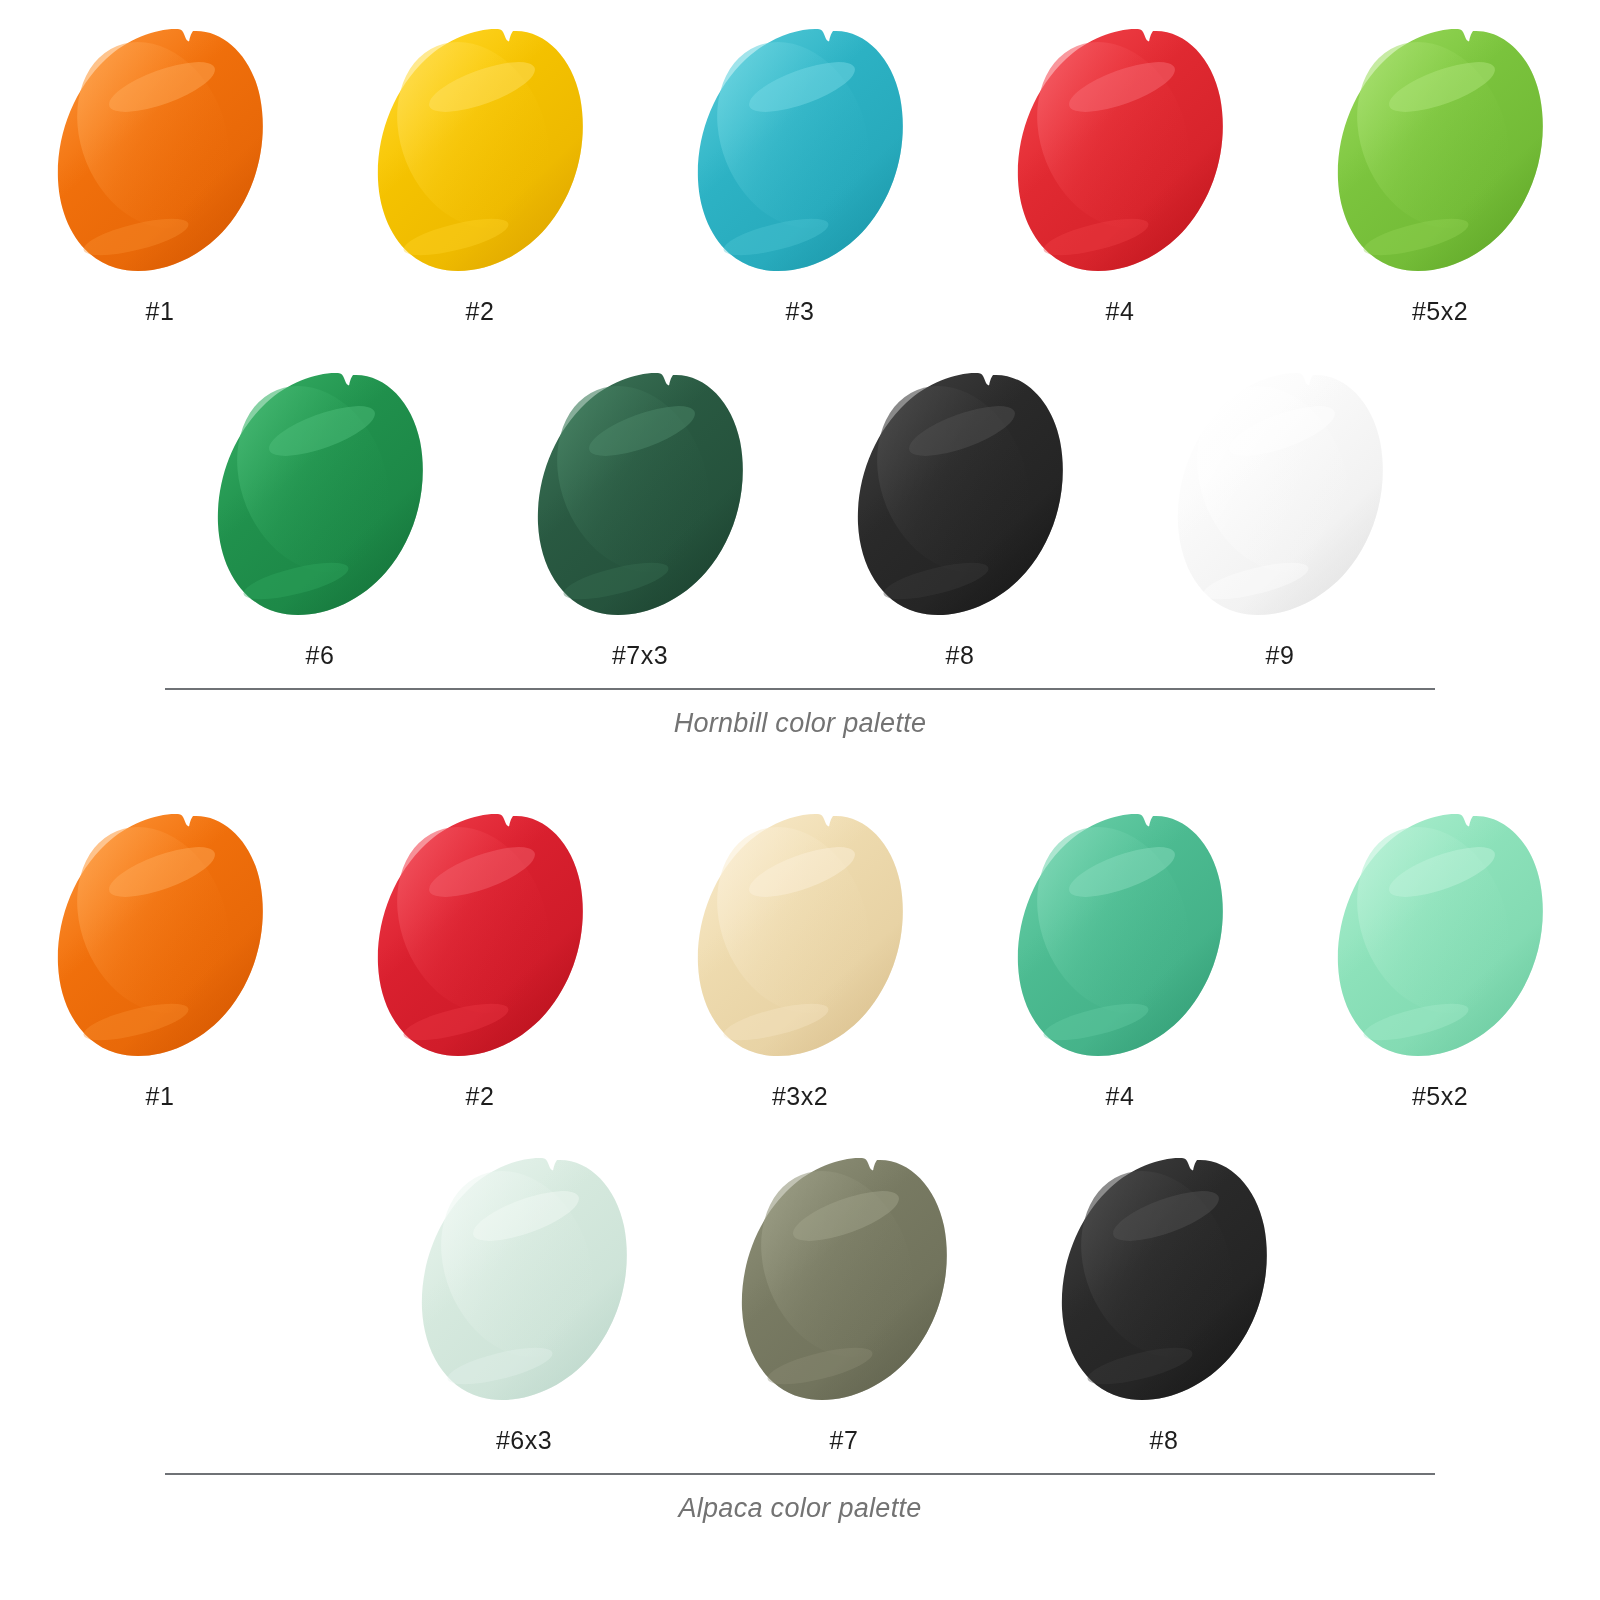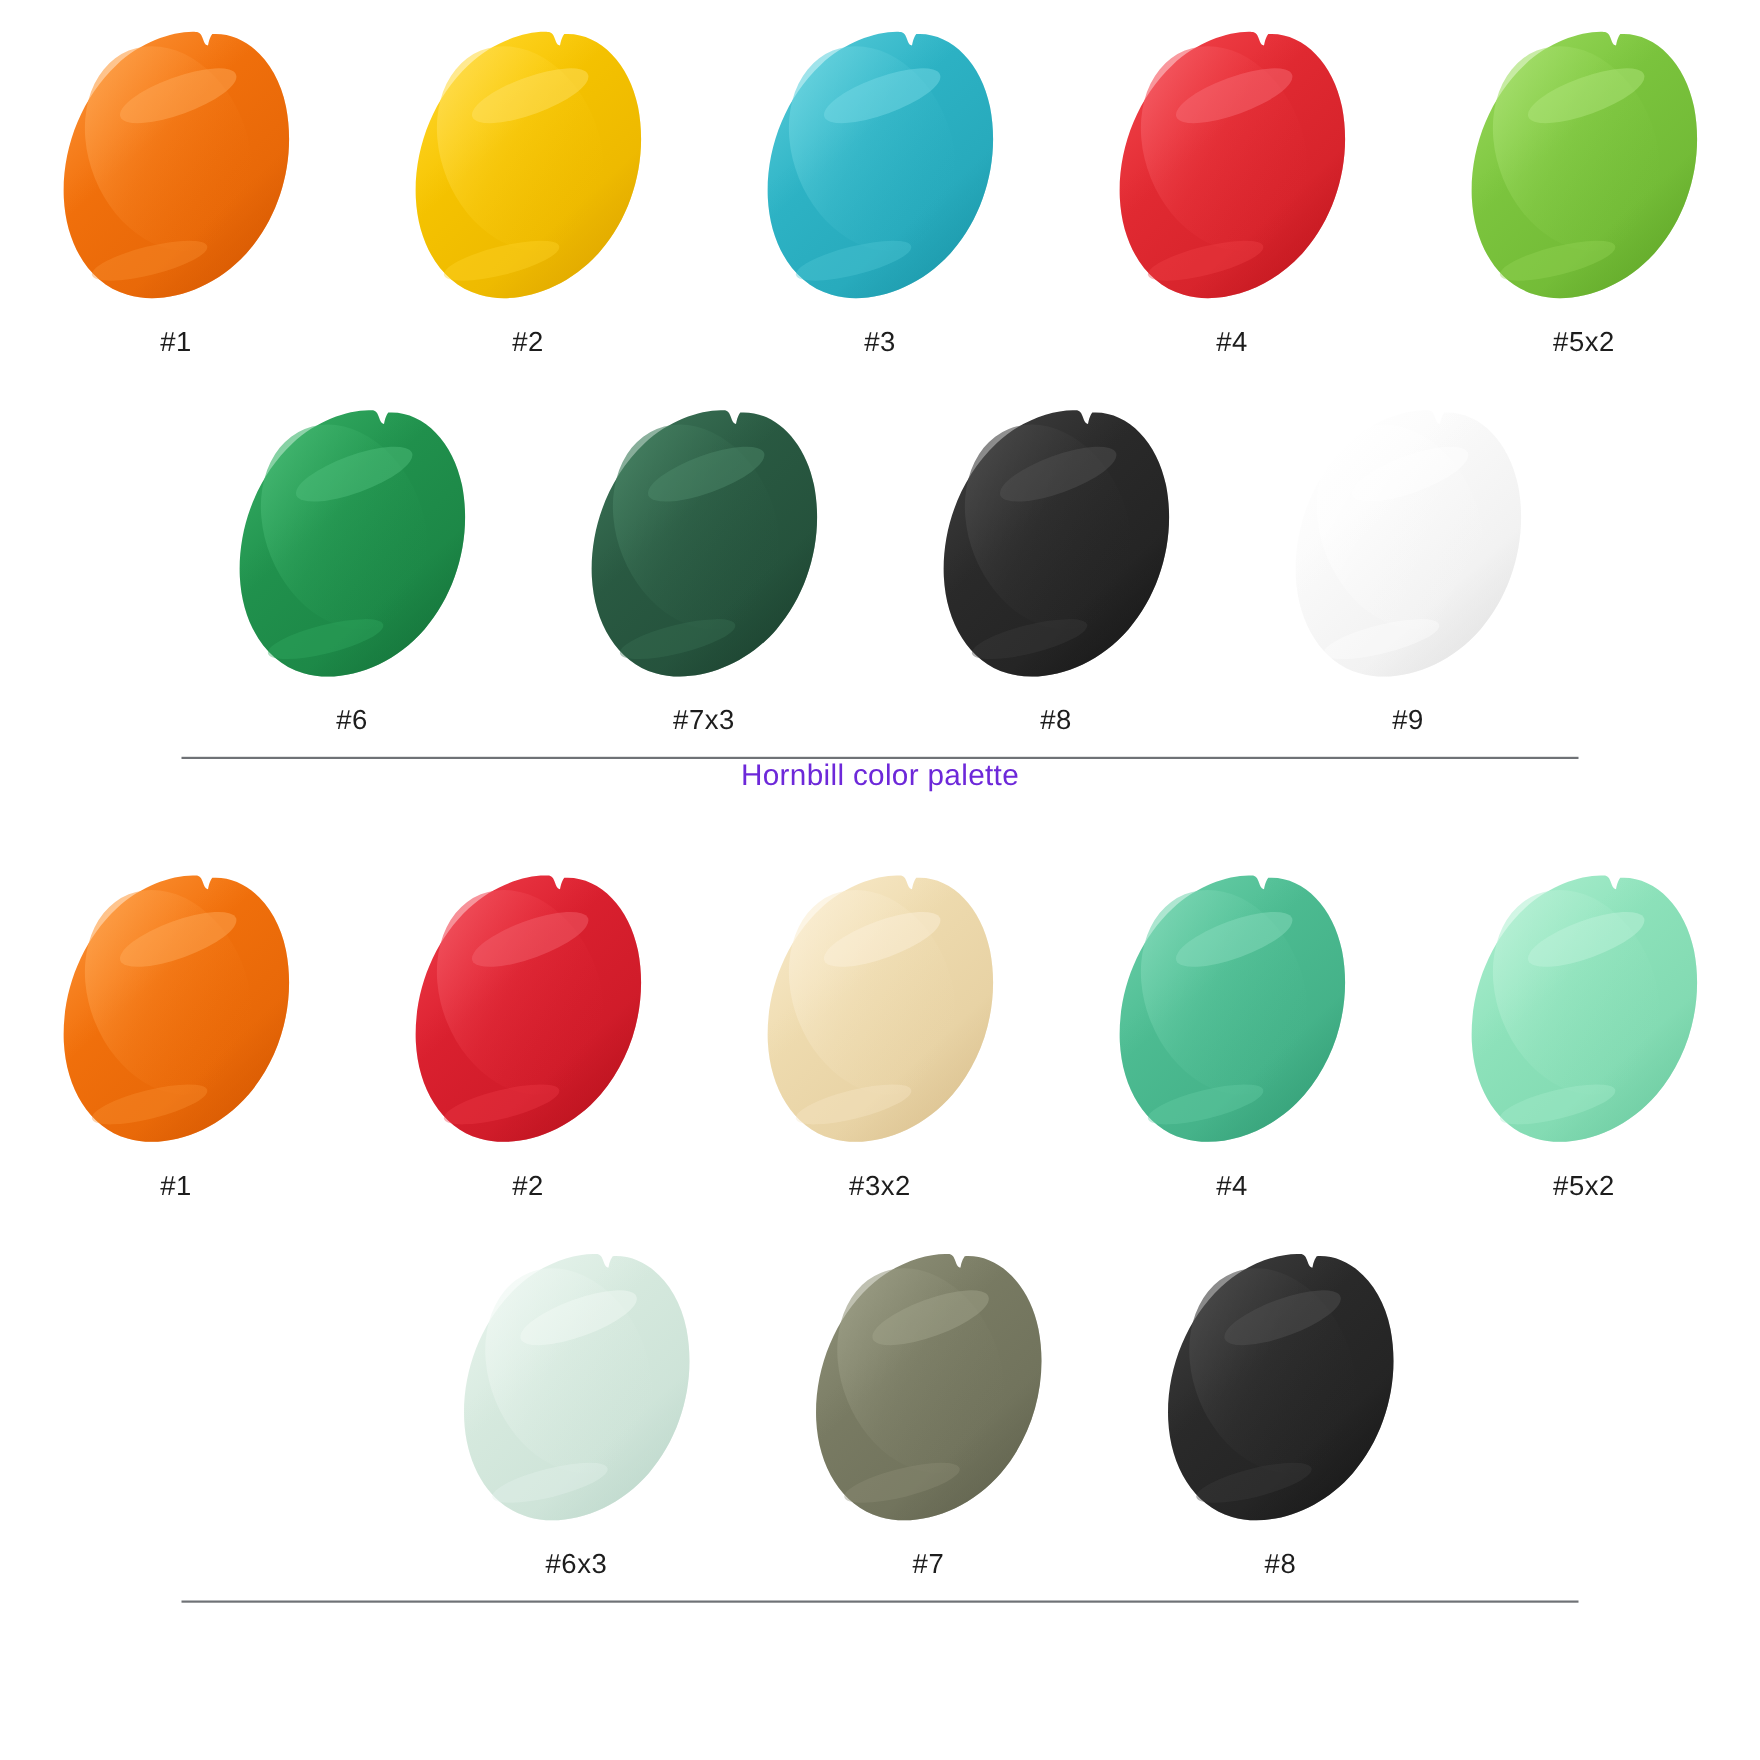--- a/index.html
+++ b/index.html
@@ -77,24 +77,26 @@
   .divider {
     height: 2px;
     background: #6f7276;
     margin: 0 auto;
     width: 1270px;
   }
 
   .palette-title {
     text-align: center;
     font-size: 27px;
-    color: #6d28d9;
+    color: #737373;
+    padding-top: 18px;
     letter-spacing: 0.3px;
     font-family: "Liberation Sans", sans-serif;
     font-weight: 400;
+    font-style: italic;
   }
 
   
   .row-offset-1 { padding-left: 160px; }
   .row-offset-2 { padding-left: 320px; margin-left: 44px; }
 
   .section-top   { padding-top: 18px; }
   .section-gap   { height: 46px; }
   .row-gap       { height: 36px; }
   .title-gap     { height: 18px; }
@@ -643,15 +645,16 @@
                   <ellipse cx="108" cy="62" rx="56" ry="17" fill="#555555" opacity="0.45" transform="rotate(-20 108 62)"></ellipse>
                   <ellipse cx="82" cy="212" rx="54" ry="13" fill="#3C3C3C" opacity="0.38" transform="rotate(-14 82 212)"></ellipse>
                 </svg>
               </div>
             </div>
             <div class="swatch-label">#8</div>
           </div>
         </div>
         <div class="title-gap"></div>
         <div class="divider"></div>
+        <div class="palette-title">Alpaca color palette</div>
       </div>
     </div>
 </div>
 
 </body></html>

